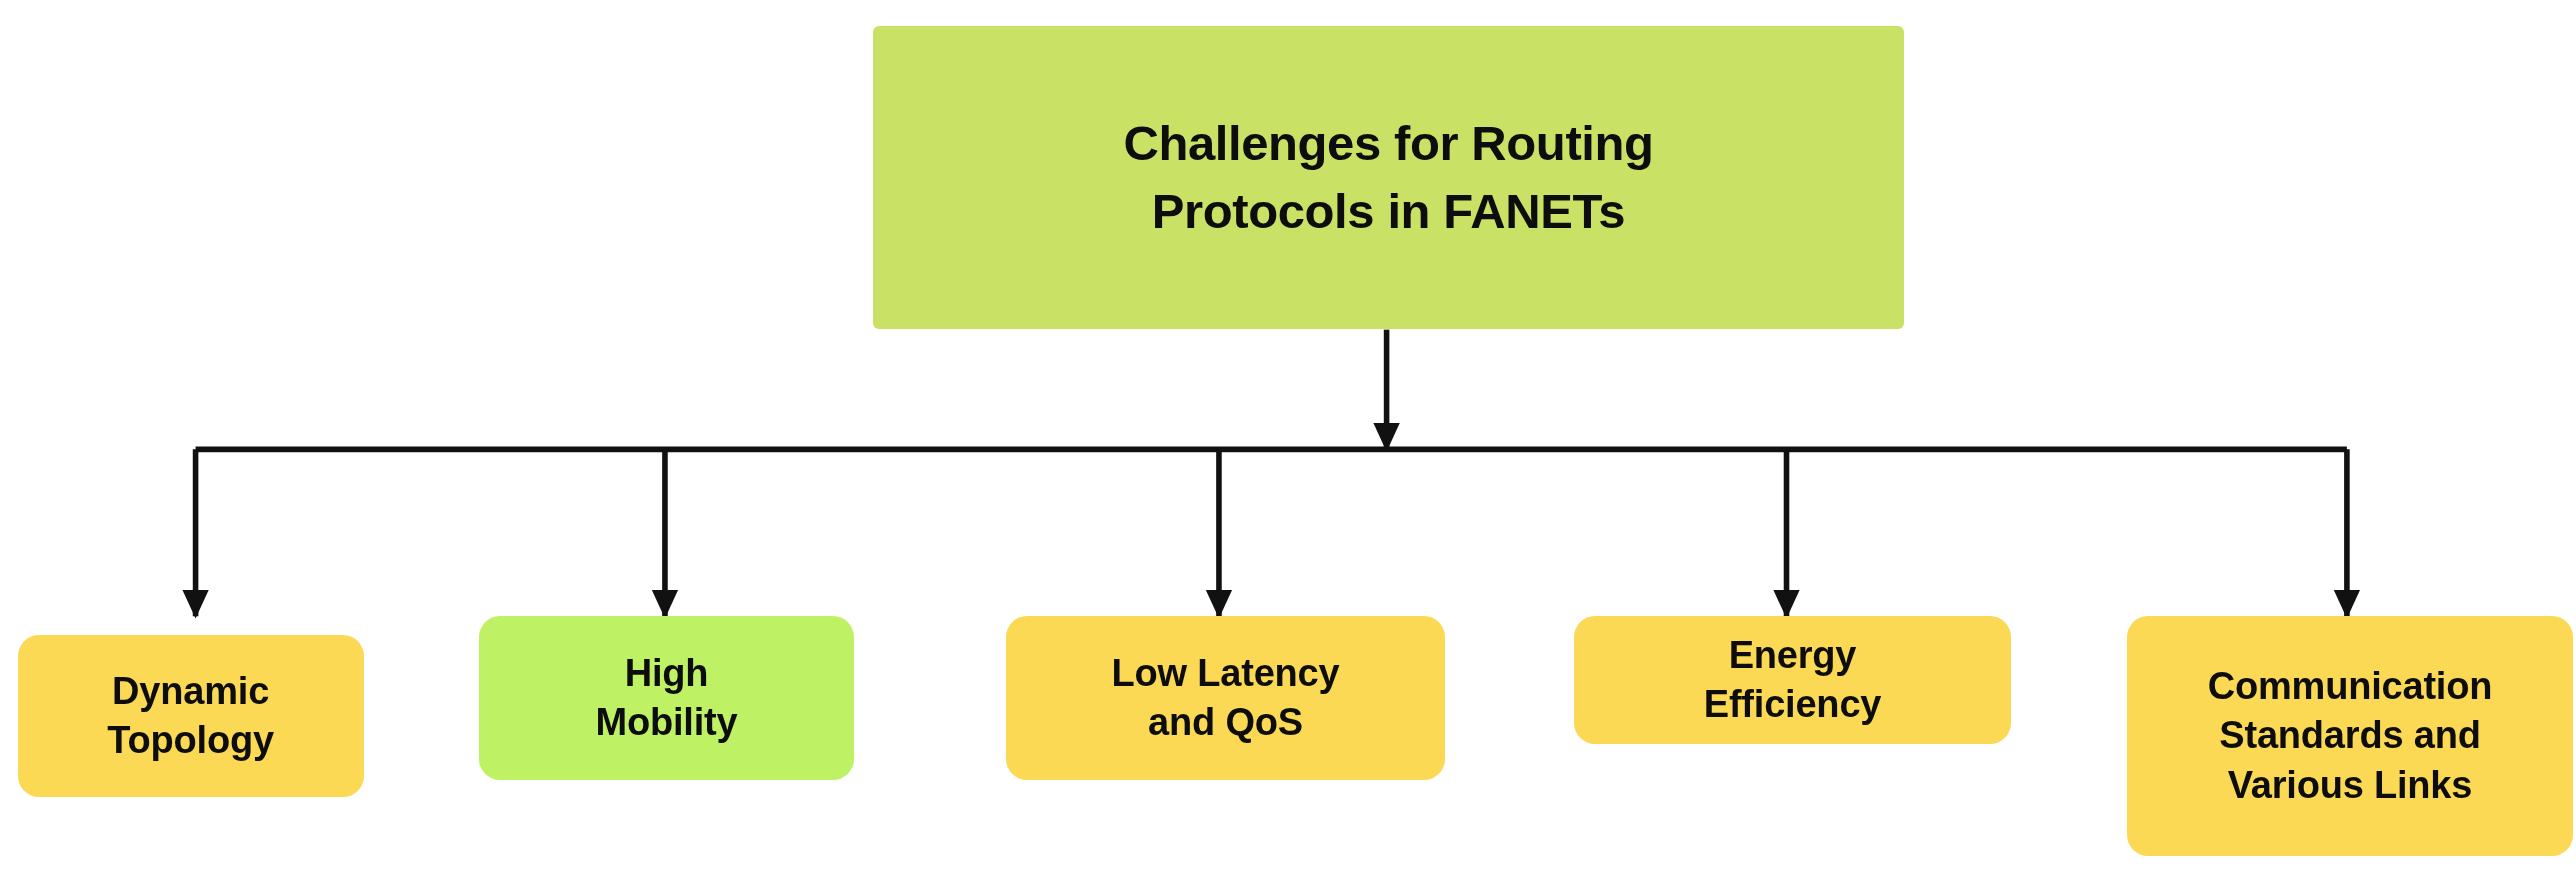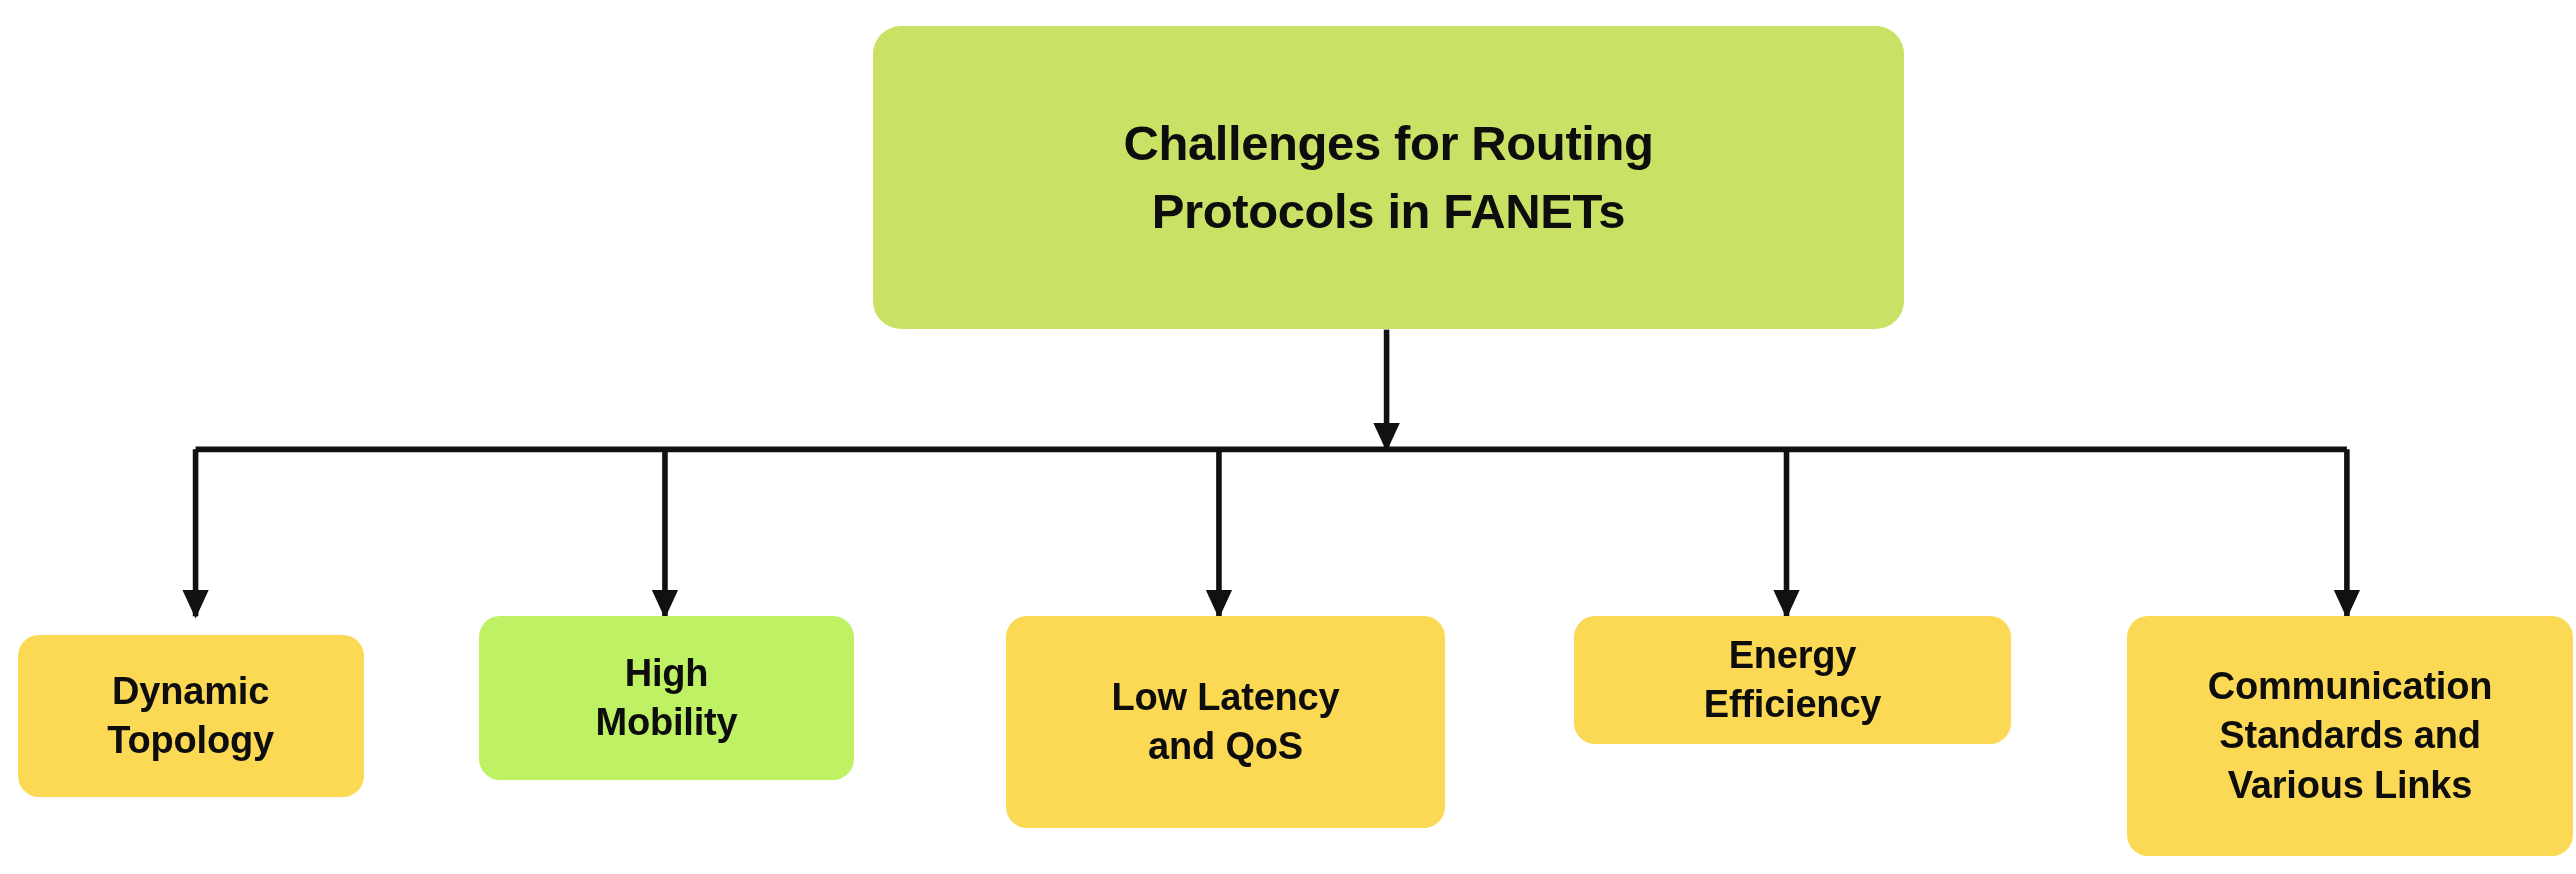--- a/index.html
+++ b/index.html
@@ -36,21 +36,21 @@
     align-items: center;
     justify-content: center;
     text-align: center;
     color: #0d0d0d;
     font-weight: bold;
     line-height: 1.30;
     letter-spacing: -0.2px;
     white-space: pre-line;
   }
   .node-root {
-    border-radius: 28px;
+    border-radius: 6px;
     font-size: 49px;
     line-height: 1.38;
     letter-spacing: -0.4px;
     padding: 0 32px;
   }
   .node-leaf {
     border-radius: 21px;
     font-size: 38px;
     padding: 0 12.8px;
   }
@@ -80,21 +80,21 @@
   <div class="node node-root" style="left: 873px; top: 26px; width: 1031px; height: 303px; background: rgb(201, 226, 101); color: rgb(13, 13, 13);">
     <span>Challenges for Routing
 Protocols in FANETs</span>
   </div>
 
   <div id="leaf-nodes">
       <div class="node node-leaf" style="left: 17.6px; top: 616px; width: 346px; height: 162px; background: rgb(251, 217, 84); color: rgb(13, 13, 13); margin-top: 19px;"><span>Dynamic
 Topology</span></div>
       <div class="node node-leaf" style="left: 479px; top: 616px; width: 375px; height: 164px; background: #bef264; color: rgb(13, 13, 13);"><span>High
 Mobility</span></div>
-      <div class="node node-leaf" style="left: 1006px; top: 616px; width: 439px; height: 212px; background: rgb(251, 217, 84); color: rgb(13, 13, 13);"><span>Low Latency
+      <div class="node node-leaf" style="left: 1006px; top: 616px; width: 439px; height: 164px; background: rgb(251, 217, 84); color: rgb(13, 13, 13);"><span>Low Latency
 and QoS</span></div>
       <div class="node node-leaf" style="left: 1574px; top: 616px; width: 437px; height: 128px; background: rgb(251, 217, 84); color: rgb(13, 13, 13);"><span>Energy
 Efficiency</span></div>
       <div class="node node-leaf" style="left: 2127px; top: 616px; width: 446px; height: 240px; background: rgb(251, 217, 84); color: rgb(13, 13, 13);"><span>Communication
 Standards and
 Various Links</span></div>
     </div>
 
 </div>
 

